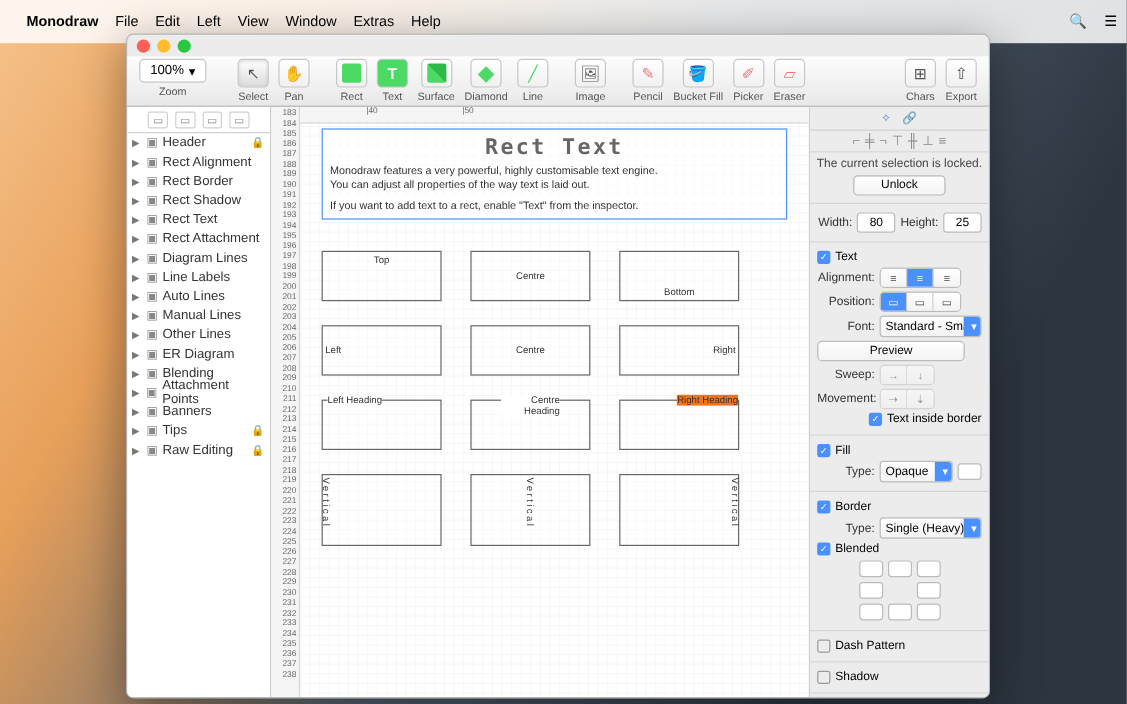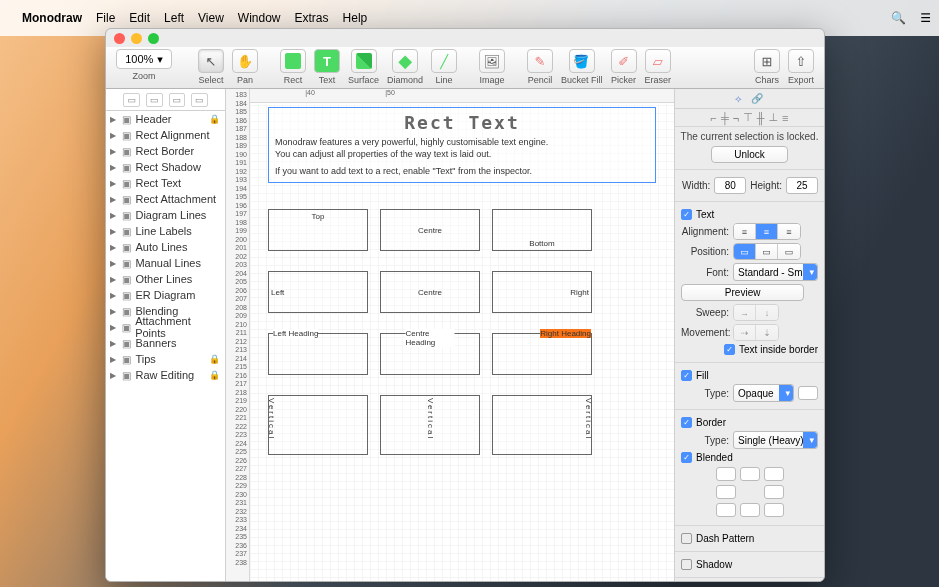--- a/index.html
+++ b/index.html
@@ -34,21 +34,21 @@
 .ruler-v{width:24px;background:#f5f5f5;border-right:1px solid #d8d8d8;font-size:7px;color:#666;padding-top:2px;}
 .ruler-v div{height:8.5px;text-align:right;padding-right:2px;}
 .canvas-wrap{flex:1;position:relative;background:#fff;}
 .canvas-wrap::before{content:"";position:absolute;inset:0;background-image:linear-gradient(#eee 1px,transparent 1px),linear-gradient(90deg,#eee 1px,transparent 1px);background-size:8px 8px;opacity:0.6;}
 .ruler-h{height:14px;background:#f5f5f5;border-bottom:1px solid #d8d8d8;font-size:7px;color:#666;display:flex;position:relative;z-index:2;}
 .ruler-h span{width:40px;text-align:center;}
 .canvas-content{position:relative;z-index:1;padding:4px 18px;font-family:"Menlo","Courier New",monospace;font-size:9px;color:#333;}
 .sel-box{border:1px solid #4a90ff;padding:4px 6px;margin-bottom:26px;background:rgba(255,255,255,0.5);}
 .ascii-title{font-size:18px;letter-spacing:2px;margin:0 auto 4px;text-align:center;font-family:monospace;font-weight:bold;color:#666;text-shadow:1px 1px 0 #fff,-1px -1px 0 #fff;}
 .paragraph{text-align:left;font-size:9px;line-height:1.3;}
-.row3{display:flex;gap:12px;margin-bottom:20px;}
+.row3{display:flex;gap:24px;margin-bottom:20px;text-align:right;}
 .rect{border:1px solid #666;width:100px;height:42px;display:flex;font-size:8px;position:relative;background:rgba(255,255,255,0.3);}
 .rect span{position:absolute;}
 .inspector{width:150px;background:#ececec;border-left:1px solid #d0d0d0;font-size:10px;display:flex;flex-direction:column;padding:0;}
 .insp-tabs{height:20px;display:flex;align-items:center;justify-content:center;gap:10px;border-bottom:1px solid #d0d0d0;color:#6a8fd8;}
 .insp-section{padding:4px 6px;border-bottom:1px solid #d6d6d6;}
 .insp-row{display:flex;align-items:center;margin:3px 0;gap:4px;}
 .insp-label{width:48px;text-align:right;color:#333;font-size:10px;}
 .insp-input{width:32px;height:17px;border:1px solid #bbb;border-radius:3px;background:#fff;font-size:10px;text-align:center;}
 .pillbar{display:flex;border:1px solid #bbb;border-radius:4px;overflow:hidden;height:17px;}
 .pill{width:22px;display:flex;align-items:center;justify-content:center;font-size:9px;color:#444;background:linear-gradient(#fff,#f3f3f3);border-right:1px solid #ccc;}

